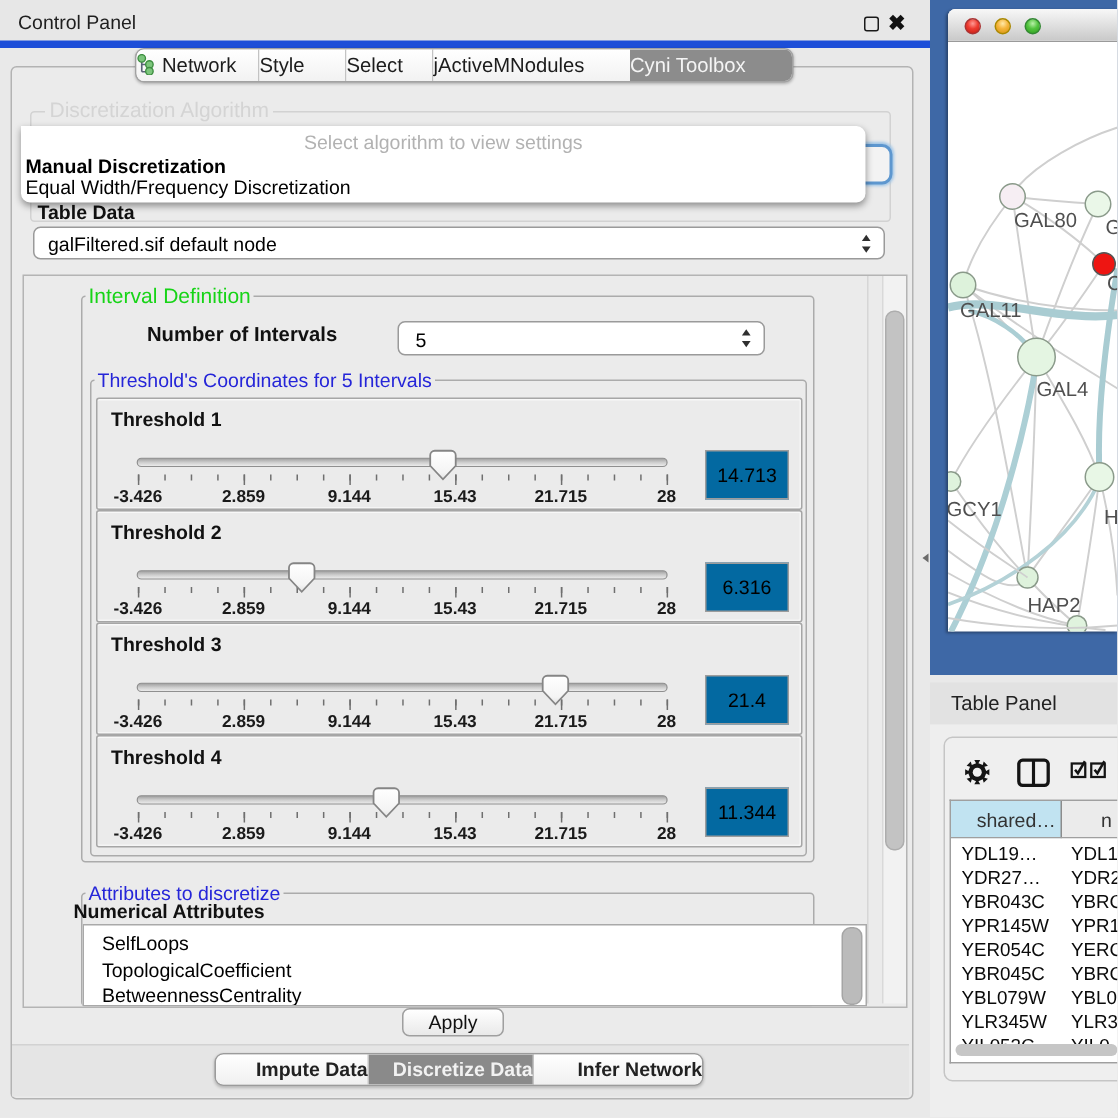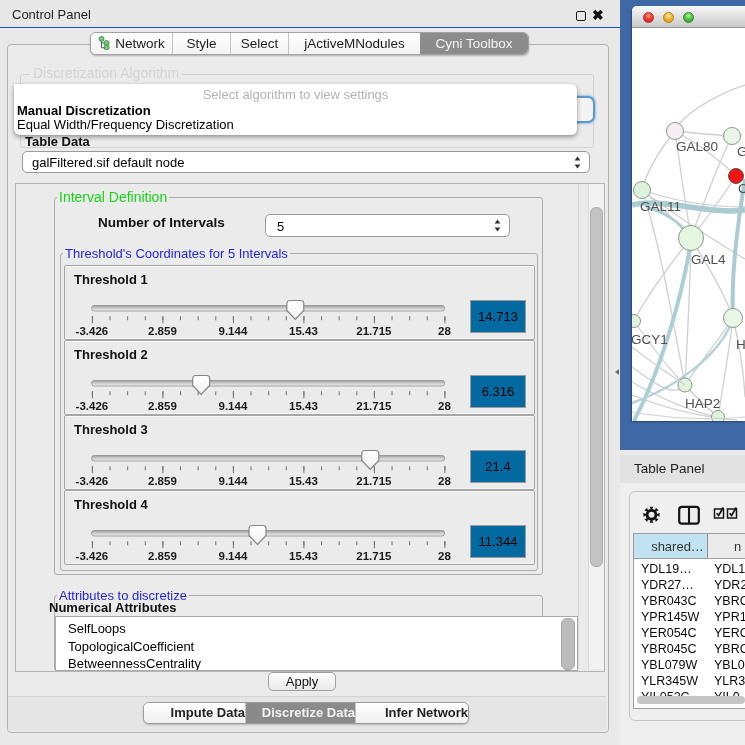--- a/index.html
+++ b/index.html
@@ -1,22 +1,22 @@
 <!DOCTYPE html>
 <html><head><meta charset="utf-8"><style>
 html,body{margin:0;padding:0;background:#e9e9e9;}
 #app{position:relative;width:745px;height:745px;overflow:hidden;font-family:"Liberation Sans",sans-serif;background:#e9e9e9;}
 .abs{position:absolute;}
 
-#titlebar{left:0;top:0;width:612px;height:27px;background:#e7e7e7;border-bottom:1px solid #1d4ed8;padding-left:20px;}
+#titlebar{left:0;top:0;width:612px;height:27px;background:#e7e7e7;border-bottom:5px solid #1d4ed8;padding-left:20px;}
 #titlebar .t{position:absolute;left:12px;top:7px;font-size:13px;color:#1f1f1f;}
 #btn-sq{left:576px;top:11px;width:8px;height:8px;border:1.6px solid #1a1a1a;border-radius:2px;}
 #btn-x{left:592px;top:7px;font-size:14px;font-weight:700;color:#111;}
 #tabbar{left:90px;top:32px;height:21px;background:#fdfdfd;border:1px solid #a2a2a2;border-radius:6px;display:flex;box-shadow:0 1px 2px rgba(0,0,0,0.25);overflow:hidden;}
-.tab{box-sizing:border-box;font-size:13.5px;color:#1c1c1c;line-height:21px;text-align:center;border-right:1px solid #c3c3c3;background:linear-gradient(#ffffff,#f2f2f2);white-space:nowrap;}
+.tab{box-sizing:border-box;font-size:13.5px;color:#1c1c1c;line-height:21px;text-align:left;border-right:1px solid #c3c3c3;background:linear-gradient(#ffffff,#f2f2f2);white-space:nowrap;}
 .tab:last-child{border-right:none;}
 .tab.sel{background:#8c8c8c;color:#f4f4f4;border-right-color:#7d7d7d;}
 #mainpanel{left:7px;top:44px;width:600px;height:687px;background:#ebebeb;border:1px solid #b3b3b3;border-radius:4px;}
 
 #dag{left:20px;top:74px;width:572px;height:72px;border:1px solid #d2d2d2;border-radius:3px;}
 #dag-title{left:30px;top:65px;font-size:14px;color:#d4d4d4;background:#ebebeb;padding:0 3px;}
 #dag-combo{left:560px;top:96px;width:31px;height:23px;border-radius:7px;border:2.5px solid #5e97cf;box-shadow:0 0 2px 1px #9ec4e6;background:#f3f3f3;}
 
 #popup{left:14px;top:84px;width:563px;height:51px;background:#ffffff;border-radius:0 6px 6px 6px;box-shadow:0 2px 5px rgba(0,0,0,0.4);}
 #popup .r1{position:absolute;left:0;top:3px;width:100%;text-align:center;font-size:13px;color:#b2b2b2;}

